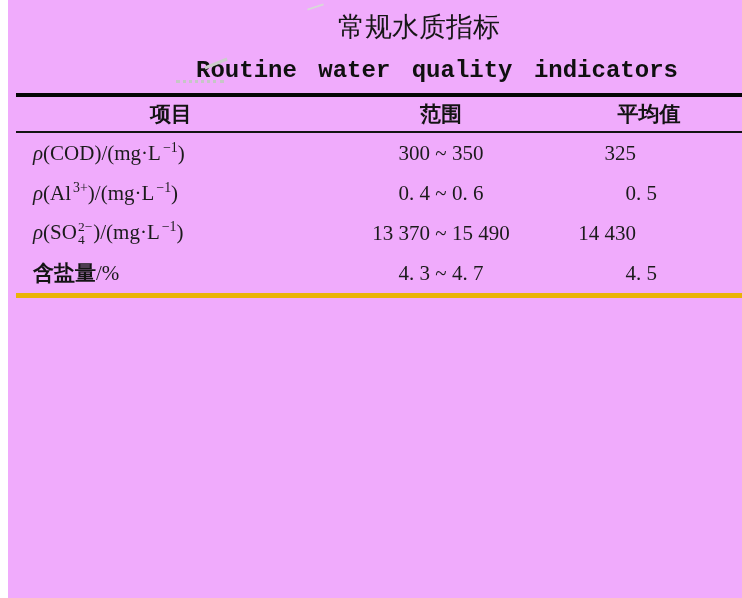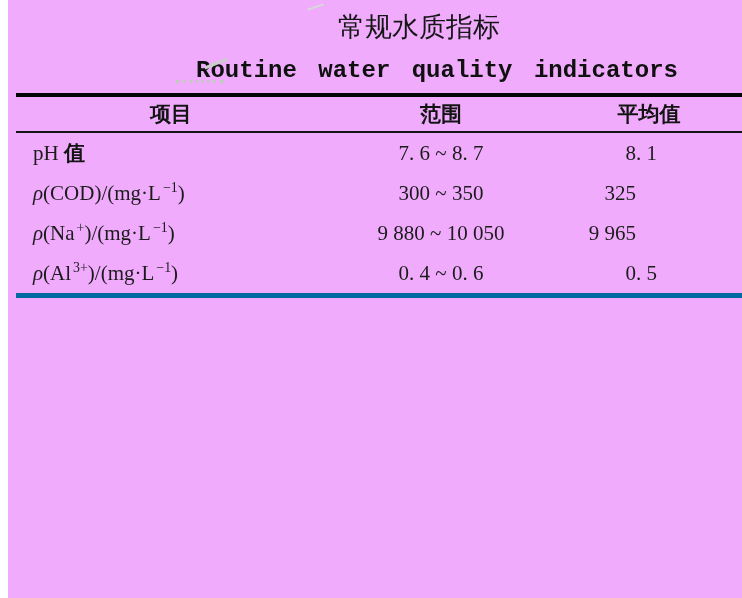--- a/index.html
+++ b/index.html
@@ -29,21 +29,21 @@
     font-size:24px;line-height:30px;
     word-spacing:7px;
     color:#101010;
   }
   table.wq{
     border-collapse:collapse;
     table-layout:fixed;
     width:726px;
     margin:7px 8px 0 8px;
     border-top:4px solid #050505;
-    border-bottom:5px solid #0369a1;
+    border-bottom:5px solid #eab308;
   }
   col.c1{width:310px;} col.c2{width:230px;} col.c3{width:186px;}
   thead th{
     font-family:"Liberation Sans","DejaVu Sans",sans-serif;
     font-weight:700;
     font-size:21px;
     height:34px;
     text-align:center;
     vertical-align:middle;
     border-bottom:2px solid #141414;
@@ -105,35 +105,35 @@
       </colgroup>
     <thead>
       <tr>
         <th>项目</th>
         <th>范围</th>
         <th>平均值</th>
       </tr>
     </thead>
     <tbody>
         <tr>
-          <td class="c-item"><span class="seg-rm">pH </span><span class="seg-cn">值</span></td>
-          <td class="c-range">7. 6 ~ 8. 7</td>
-          <td class="c-avg"><span>8</span><span class="avg-frac">. 1</span></td>
-        </tr>
-        <tr>
           <td class="c-item"><span class="seg-i">ρ</span><span class="seg-rm">(COD)/(mg·L</span><sup class="seg-sup">−1</sup><span class="seg-rm">)</span></td>
           <td class="c-range">300 ~ 350</td>
           <td class="c-avg"><span>325</span><span class="avg-frac"></span></td>
         </tr>
         <tr>
-          <td class="c-item"><span class="seg-i">ρ</span><span class="seg-rm">(Na</span><sup class="seg-sup">+</sup><span class="seg-rm">)/(mg·L</span><sup class="seg-sup">−1</sup><span class="seg-rm">)</span></td>
-          <td class="c-range">9 880 ~ 10 050</td>
-          <td class="c-avg"><span>9 965</span><span class="avg-frac"></span></td>
-        </tr>
-        <tr>
           <td class="c-item"><span class="seg-i">ρ</span><span class="seg-rm">(Al</span><sup class="seg-sup">3+</sup><span class="seg-rm">)/(mg·L</span><sup class="seg-sup">−1</sup><span class="seg-rm">)</span></td>
           <td class="c-range">0. 4 ~ 0. 6</td>
           <td class="c-avg"><span>0</span><span class="avg-frac">. 5</span></td>
+        </tr>
+        <tr>
+          <td class="c-item"><span class="seg-i">ρ</span><span class="seg-rm">(SO</span><span class="ss"><span>2−</span><span>4</span></span><span class="seg-rm">)/(mg·L</span><sup class="seg-sup">−1</sup><span class="seg-rm">)</span></td>
+          <td class="c-range">13 370 ~ 15 490</td>
+          <td class="c-avg"><span>14 430</span><span class="avg-frac"></span></td>
+        </tr>
+        <tr>
+          <td class="c-item"><span class="seg-cn">含盐量</span><span class="seg-rm">/%</span></td>
+          <td class="c-range">4. 3 ~ 4. 7</td>
+          <td class="c-avg"><span>4</span><span class="avg-frac">. 5</span></td>
         </tr>
       </tbody>
   </table>
 
 </div>
 
 </body></html>

